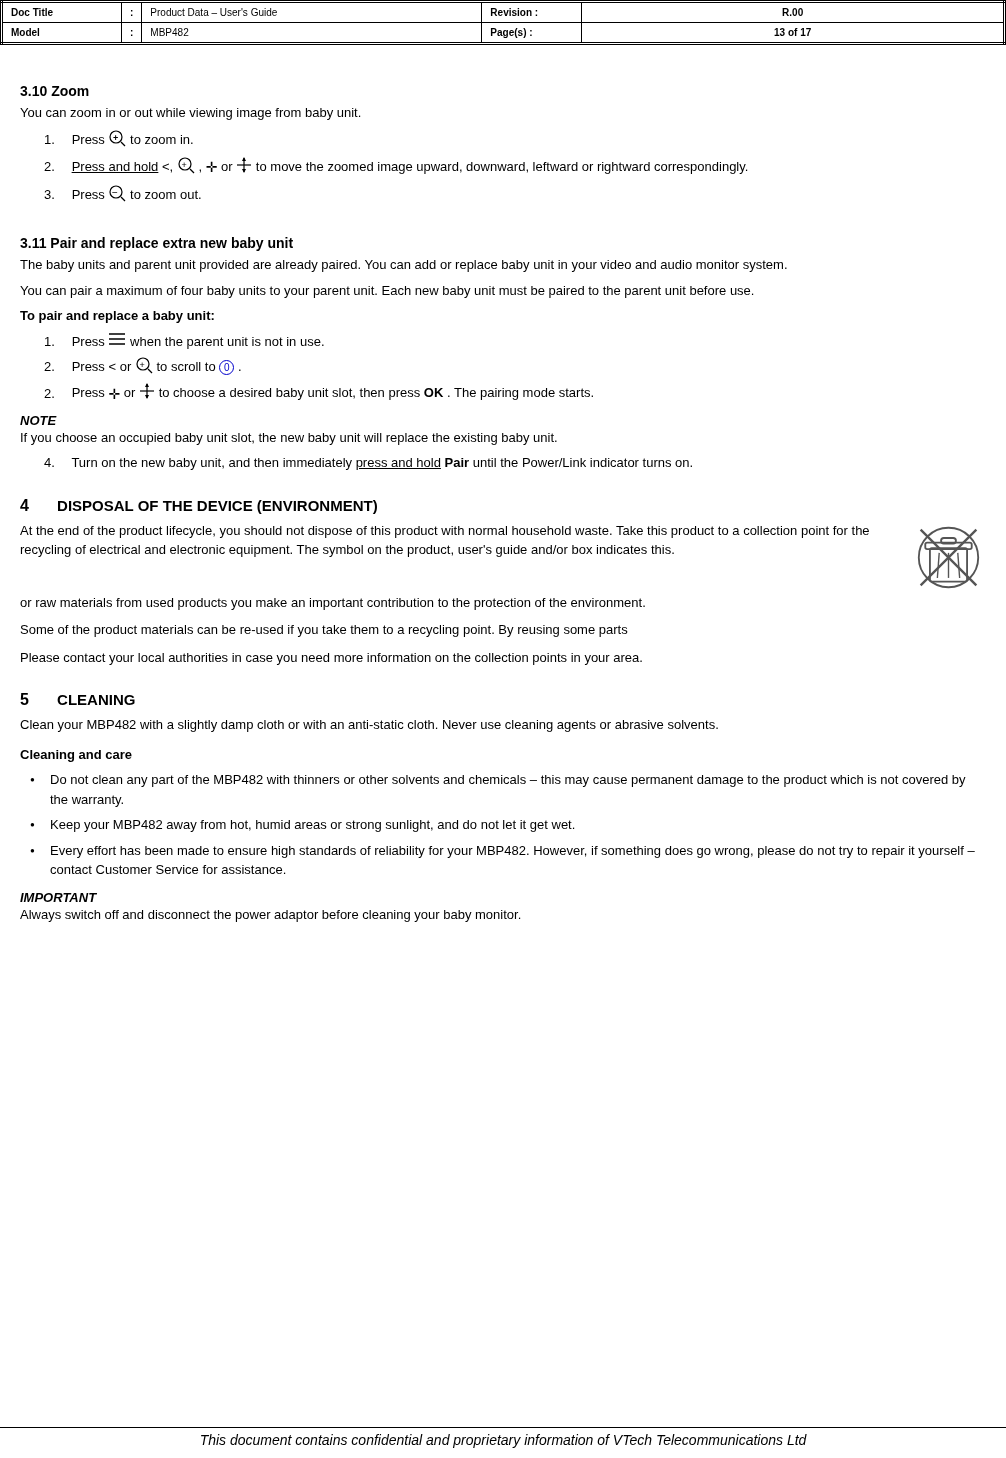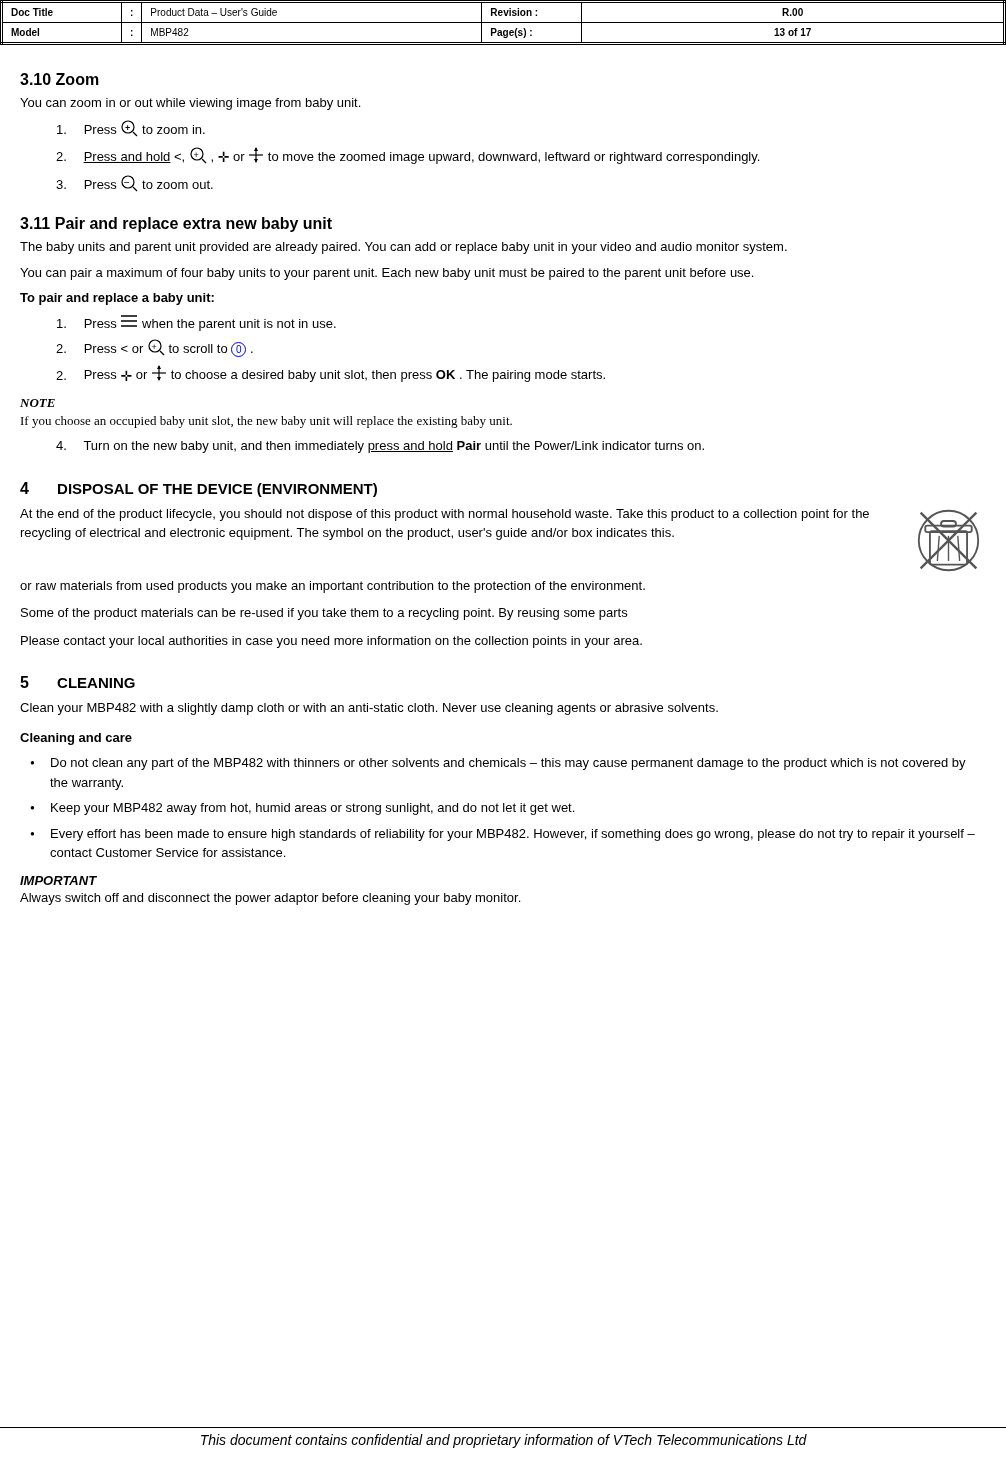--- a/index.html
+++ b/index.html
@@ -41,22 +41,22 @@
       font-weight: bold;
     }
 
     
     .content {
       padding: 10px 20px 60px 20px;
     }
 
     .section-title {
       font-weight: bold;
-      font-size: 16px;
-      margin-top: 16px;
+      font-size: 14px;
+      margin-top: 28px;
       margin-bottom: 4px;
     }
 
     .section-heading {
       font-weight: bold;
       font-size: 15px;
       margin-top: 20px;
       margin-bottom: 6px;
     }
 
@@ -173,21 +173,21 @@
       border-radius: 50%;
       width: 15px;
       height: 15px;
       text-align: center;
       line-height: 13px;
       font-size: 10px;
       vertical-align: middle;
     }
 
     .indent-list {
-      margin-left: 36px;
+      margin-left: 24px;
     }
 
     .step-item {
       margin-bottom: 4px;
       line-height: 1.5;
     }
 
     .step-num {
       display: inline-block;
       min-width: 24px;
@@ -332,21 +332,21 @@
             <polygon points="8,0 6,4 10,4" fill="#000"></polygon>
             <polygon points="8,16 6,12 10,12" fill="#000"></polygon>
           </svg>
         </span>
         <span> to choose a desired baby unit slot, then press </span>
         <span class="bold">OK</span>
         <span>. The pairing mode starts.</span>
       </div>
     </div>
 
-    <div style="margin-top:8px;font-family:Liberation Serif, serif;">
+    <div style="margin-top:8px;">
       <span class="note-label">NOTE</span>
       <p>If you choose an occupied baby unit slot, the new baby unit will replace the existing baby unit.</p>
     </div>
 
     <div class="indent-list" style="margin-top:4px;">
       <div class="step-item">
         <span class="step-num">4.</span>
         <span>Turn on the new baby unit, and then immediately </span>
         <span class="underline">press and hold</span>
         <span class="bold"> Pair </span>

